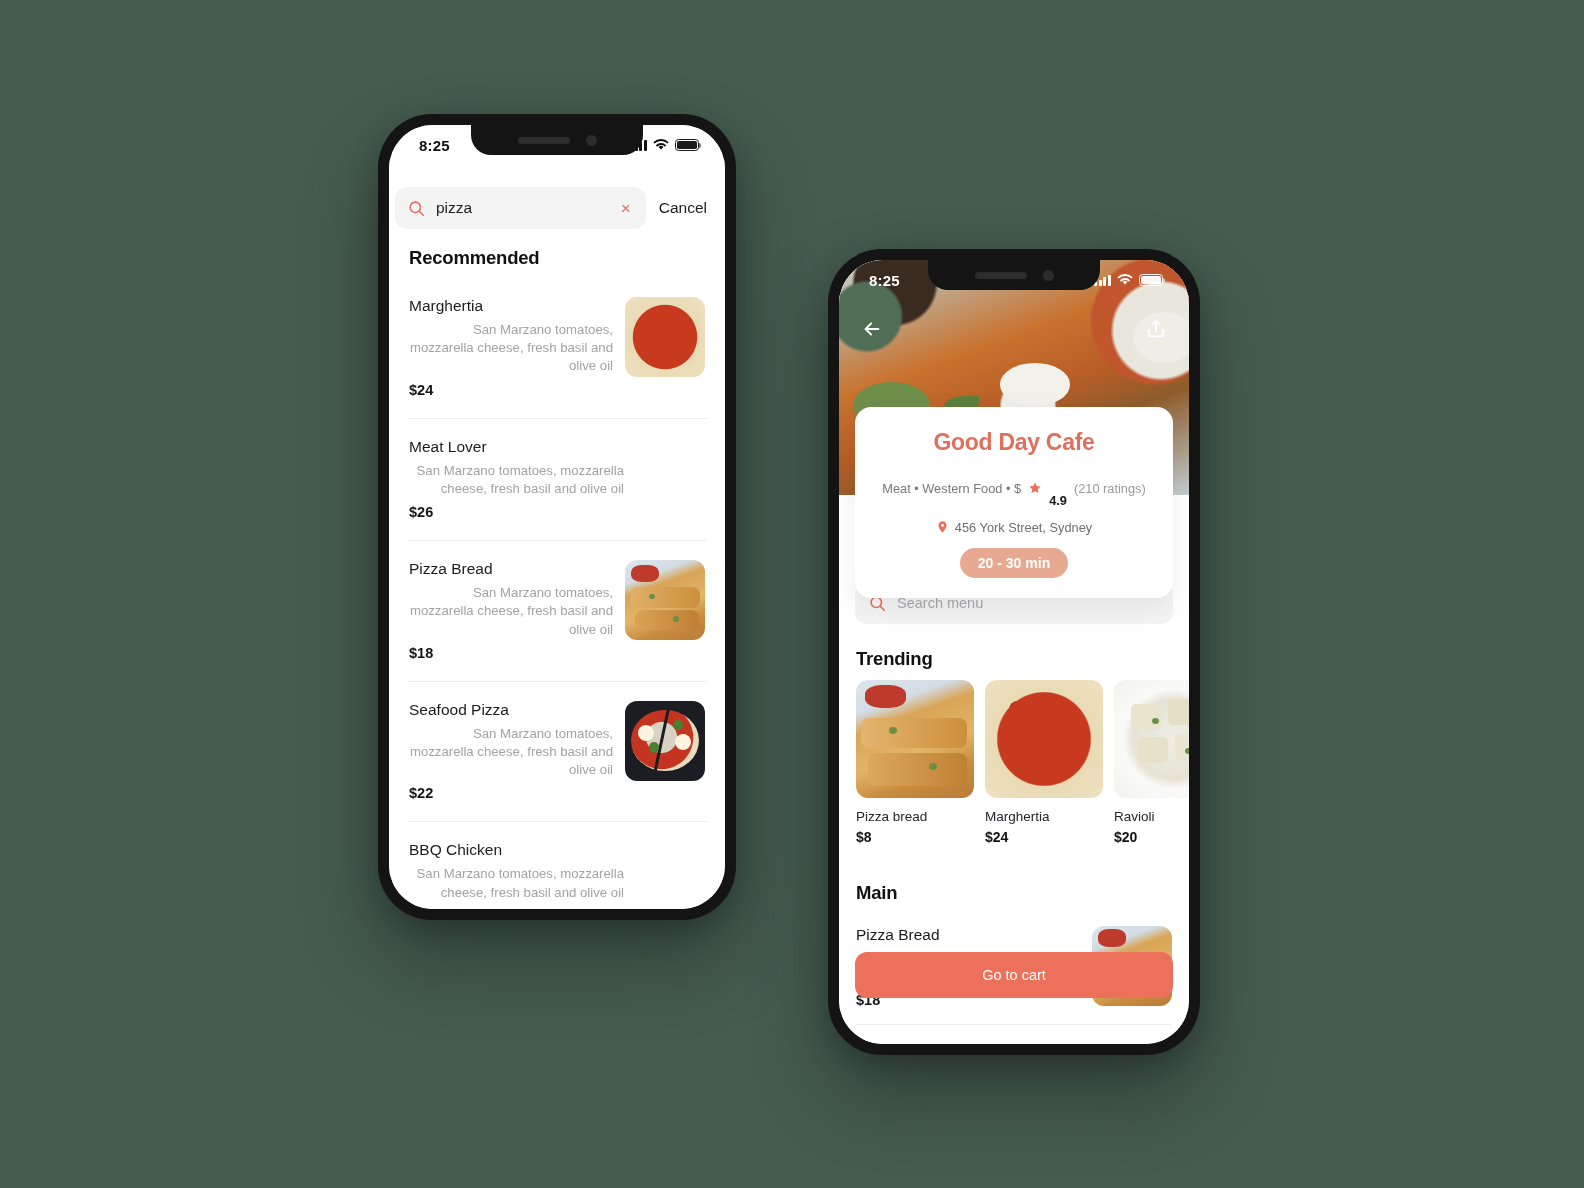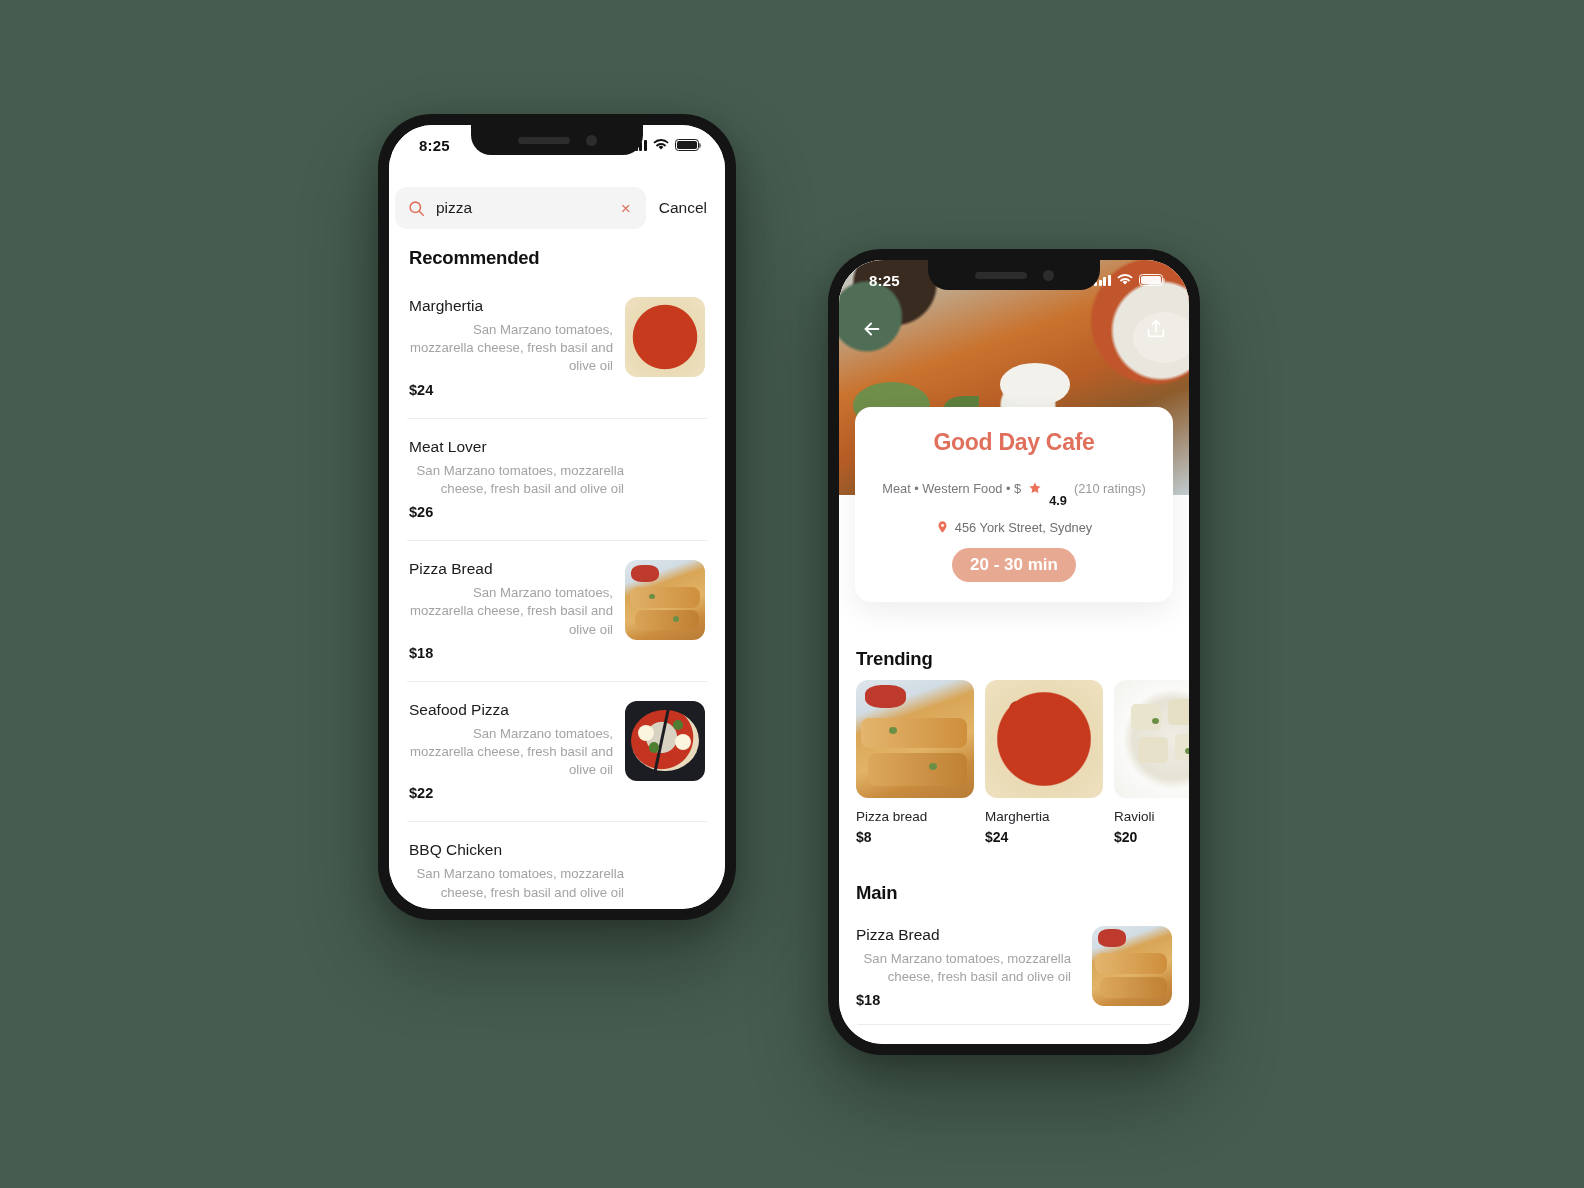--- a/index.html
+++ b/index.html
@@ -135,21 +135,21 @@
     font-size: 12.8px; color: #77777C; margin-bottom: 11px; flex-wrap: nowrap;
   }
   .rest-rating { font-weight: 700; color: #17171a; font-size: 12.8px; margin-top: 25px; }
   .rest-ratings-count { color: #9A9A9E; font-size: 12.8px; }
   .rest-addr {
     display: flex; align-items: center; justify-content: center; gap: 6px;
     font-size: 12.8px; color: #6E6E73; margin-bottom: 13px;
   }
   .time-pill {
     display: inline-block; background: #E8A992; color: #fff;
-    font-size: 17px; font-weight: 700; padding: 7px 18px; border-radius: 20px;
+    font-size: 14px; font-weight: 700; padding: 7px 18px; border-radius: 20px;
   }
   .menu-search {
     position: absolute; top: 322px; left: 16px; right: 16px; height: 42px;
     background: #F4F4F5; border-radius: 12px;
     display: flex; align-items: center; gap: 11px; padding: 0 14px;
   }
   .menu-search-ph { font-size: 14.5px; color: #A8A8AC; }
 
   #trending-title { top: 388px; left: 17px; }
   .trending-strip {
@@ -385,20 +385,27 @@
           <div class="rest-addr">
             <svg width="13" height="16" viewBox="0 0 24 24">
               <path d="M12 1.6C7.9 1.6 4.6 4.9 4.6 9c0 5.5 7.4 13.4 7.4 13.4S19.4 14.5 19.4 9c0-4.1-3.3-7.4-7.4-7.4z" fill="#EC705A"></path>
               <circle cx="12" cy="9" r="2.6" fill="#ffffff"></circle>
             </svg>
             <span>456 York Street, Sydney</span>
           </div>
           <div class="time-pill">20 - 30 min</div>
         </div>
 
+        <div class="menu-search">
+          <svg width="17" height="17" viewBox="0 0 20 20">
+            <circle cx="8.6" cy="8.6" r="6.1" fill="none" stroke="#E0705C" stroke-width="1.8"></circle>
+            <line x1="13.2" y1="13.2" x2="18" y2="18" stroke="#E0705C" stroke-width="1.8" stroke-linecap="round"></line>
+          </svg>
+          <span class="menu-search-ph">Search menu</span>
+        </div>
 
         <div class="sec-title" id="trending-title">Trending</div>
 
         <div class="trending-strip">
           <div class="tcard">
             <div class="tcard-img">
               <div class="food f-pizzabread">
                 <span style="left:8%;top:4%;width:34%;height:20%;border-radius:40%;background:#BE3A2C"></span>
                 <span style="left:4%;top:32%;width:90%;height:26%;border-radius:8px;background:linear-gradient(90deg,#E3B56E,#CE8F3C)"></span>
                 <span style="left:10%;top:62%;width:84%;height:28%;border-radius:8px;background:linear-gradient(90deg,#DCA85C,#C08134)"></span>
@@ -463,18 +470,19 @@
           </div>
 
           <div class="dish-row">
             <div class="dish-info">
               <div class="dish-name">Meat Lover</div>
 
             </div>
           </div>
         </div>
 
+        <div class="cta-bar">Go to cart</div>
 
       </div>
     </div>
   </div>
 
 </div>
 
 </body></html>

